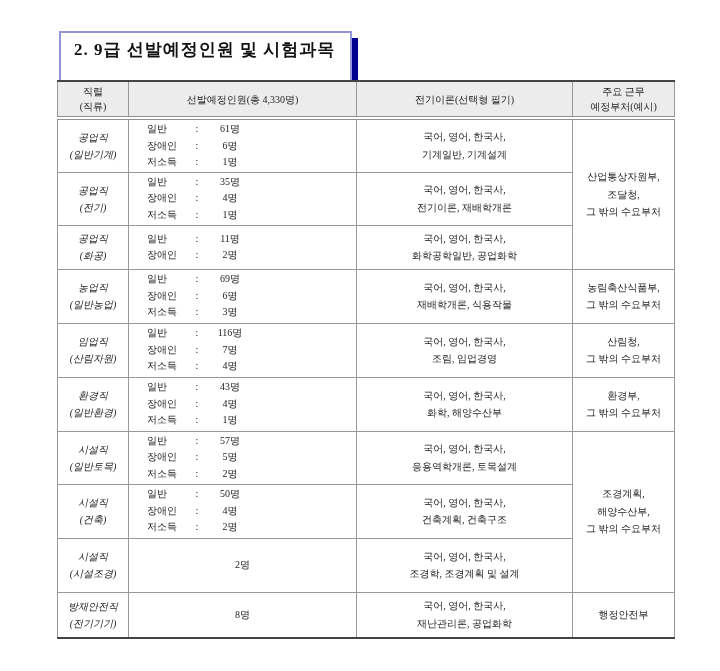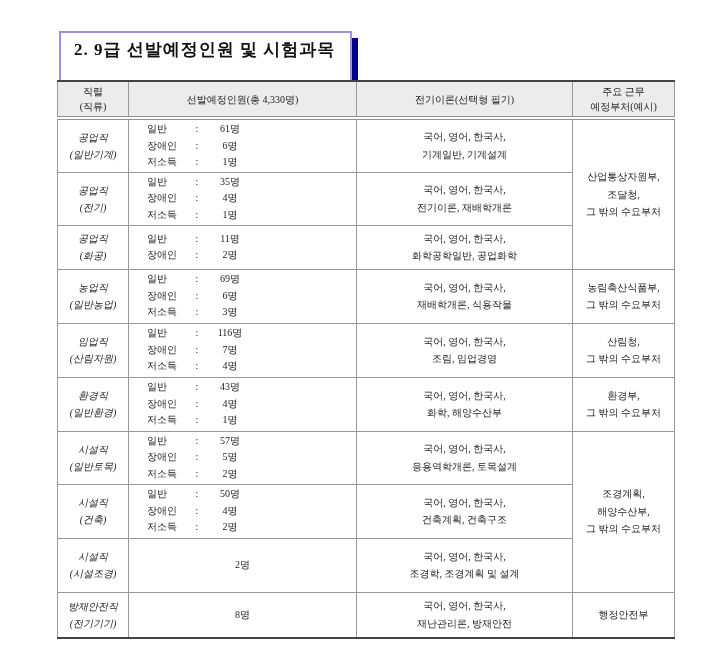--- a/index.html
+++ b/index.html
@@ -357,21 +357,21 @@
       <tr class="h65">
         <td class="c-series">
           <div>방재안전직</div>
           <div>(전기기기)</div>
         </td>
         <td class="c-quota single">
           <div>8명</div>
         </td>
         <td class="c-subj">
           <div>국어, 영어, 한국사,</div>
-          <div>재난관리론, 방재안전</div>
+          <div>재난관리론, 공업화학</div>
         </td>
         <td class="c-agency">
           <div>행정안전부</div>
         </td>
       </tr>
 
     </tbody>
   </table>
 </div>
 

